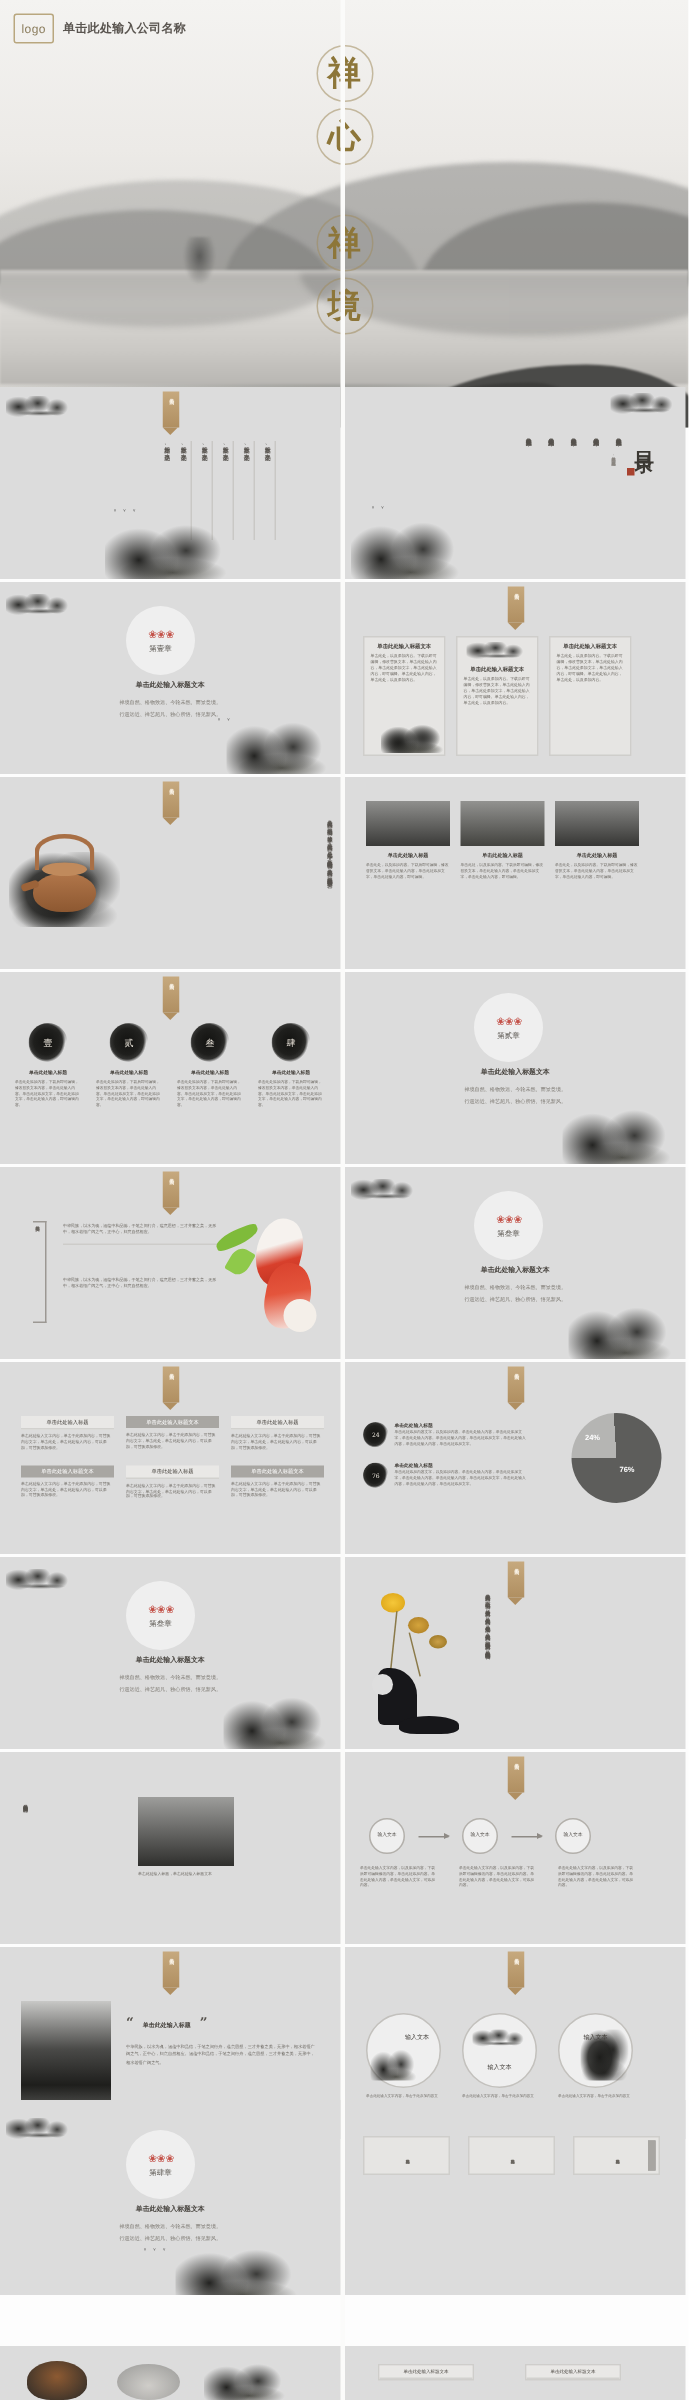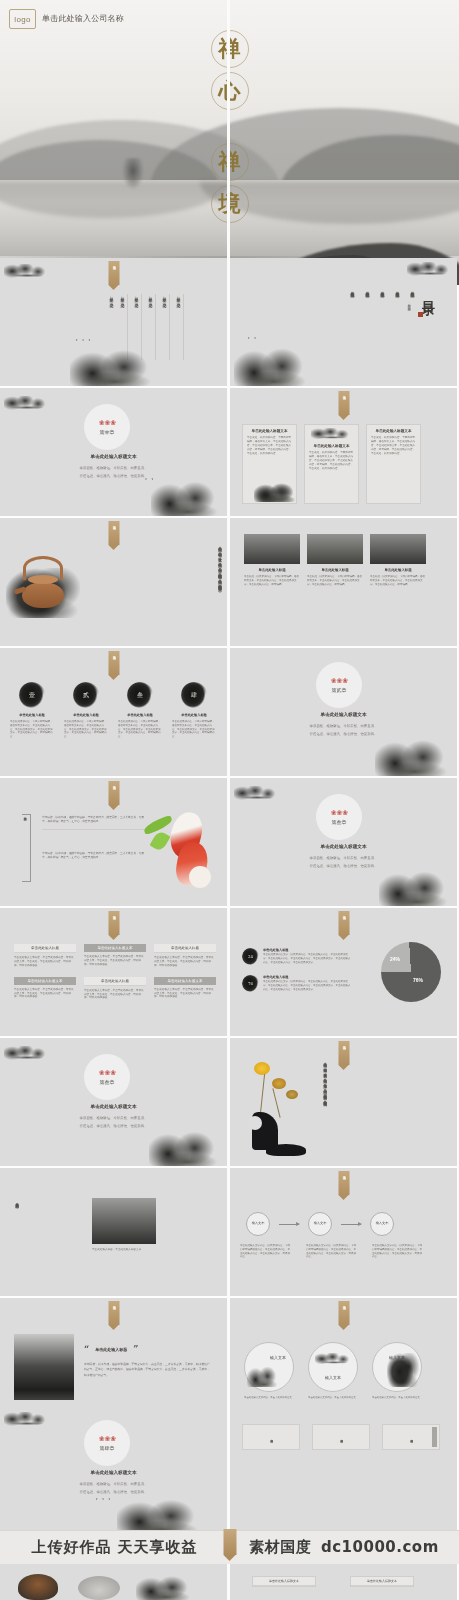--- a/index.html
+++ b/index.html
@@ -61,21 +61,21 @@
     filter: blur(.8px);
   }
   .logo-box {
     position:absolute; left:9px; top:9px; width:27px; height:20px;
     border:1px solid #b9a77f; border-radius:2px;
     display:flex; align-items:center; justify-content:center;
     font-size:8px; color:#8a7c5c; letter-spacing:.3px;
   }
   .company {
     position:absolute; left:42px; top:13px;
-    font-size:8px; color:#5a5550; font-weight:normal; letter-spacing:.2px;
+    font-size:8px; color:#5a5550; font-weight:bold; letter-spacing:.2px;
   }
   .big-char {
     position:absolute; left:50%; transform:translateX(-50%);
     width:38px; height:38px; border:1px solid rgba(160,140,95,.55);
     border-radius:50%; display:flex; align-items:center; justify-content:center;
     font-size:22px; color:#8d7639; font-family:"DejaVu Serif", serif; font-weight:bold;
   }
   .bc1 { top:30px; } .bc2 { top:72px; } .bc3 { top:143px; } .bc4 { top:185px; }
   .tagline {
     position:absolute; left:0; right:0; top:120px; text-align:center;
@@ -572,28 +572,20 @@
         <div class="vtext-s" style="font-size:2.6px;">单击此处输入标题文本</div>
         <div style="position:absolute;right:3px;top:3px;width:5px;height:20px;background:#a8a6a2;"></div>
       </div>
       <div class="card" style="width:58px;height:26px;display:flex;align-items:center;justify-content:center;">
         <div class="vtext-s" style="font-size:2.6px;">单击此处输入标题文本</div>
         <div style="position:absolute;right:3px;top:3px;width:5px;height:20px;background:#a8a6a2;"></div>
       </div>
     </div>
   </div>
 
-  <div class="footer">
-    <div class="footer-left">上传好作品 天天享收益</div>
-    <div class="footer-bookmark"></div>
-    <div class="footer-right">
-      <span>素材国度</span>
-      <span style="margin-left:4px;">dc10000.com</span>
-    </div>
-  </div>
 
   <div class="slide" style="left:0;top:1564px;height:36px;">
     <div style="position:absolute;left:18px;top:10px;width:40px;height:26px;background:radial-gradient(ellipse at 50% 40%,#8d5a32,#2a2a28);border-radius:50% 50% 40% 40%;"></div>
     <div style="position:absolute;left:78px;top:12px;width:42px;height:24px;background:radial-gradient(ellipse at 50% 60%,#cfcdc9,#9a9a98);border-radius:50%;"></div>
     <div class="ink-landscape" style="left:136px;top:8px;width:60px;height:28px;"></div>
   </div>
   <div class="slide" style="left:230px;top:1564px;height:36px;">
     <div style="position:absolute;left:22px;top:12px;" class="card">
       <div class="card-h plain" style="width:62px;font-size:3px;">单击此处输入标题文本</div>
     </div>

